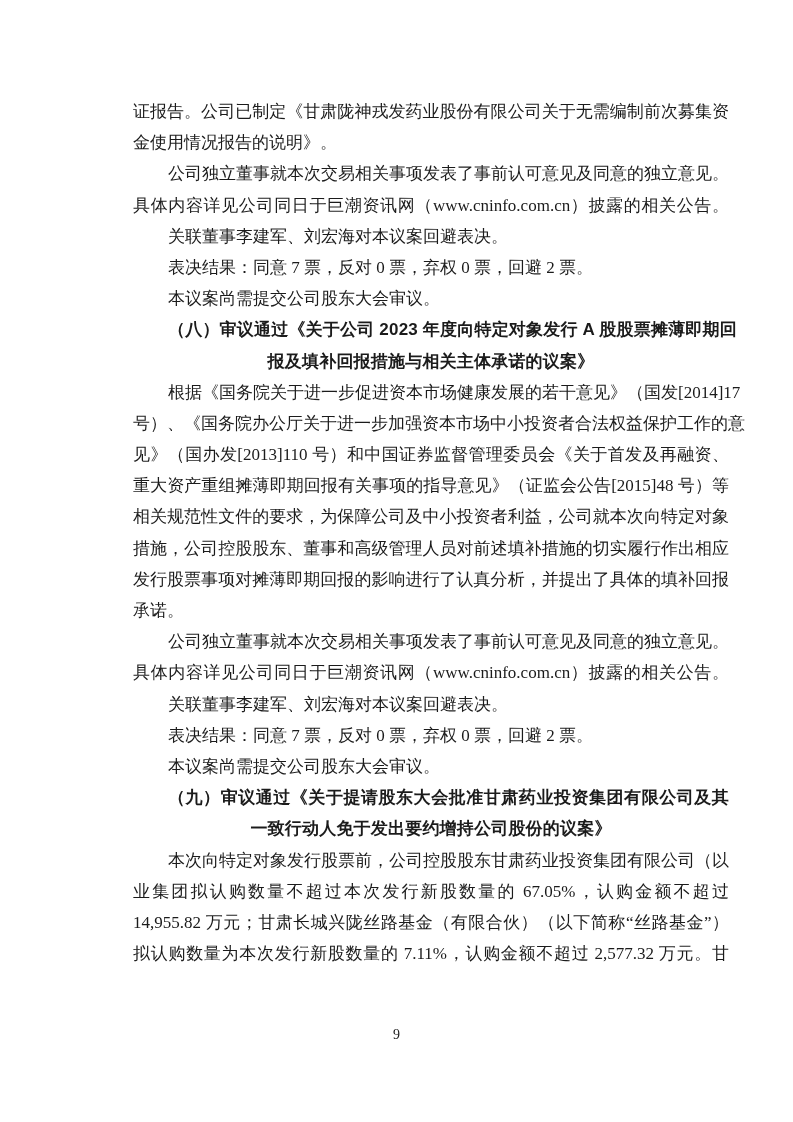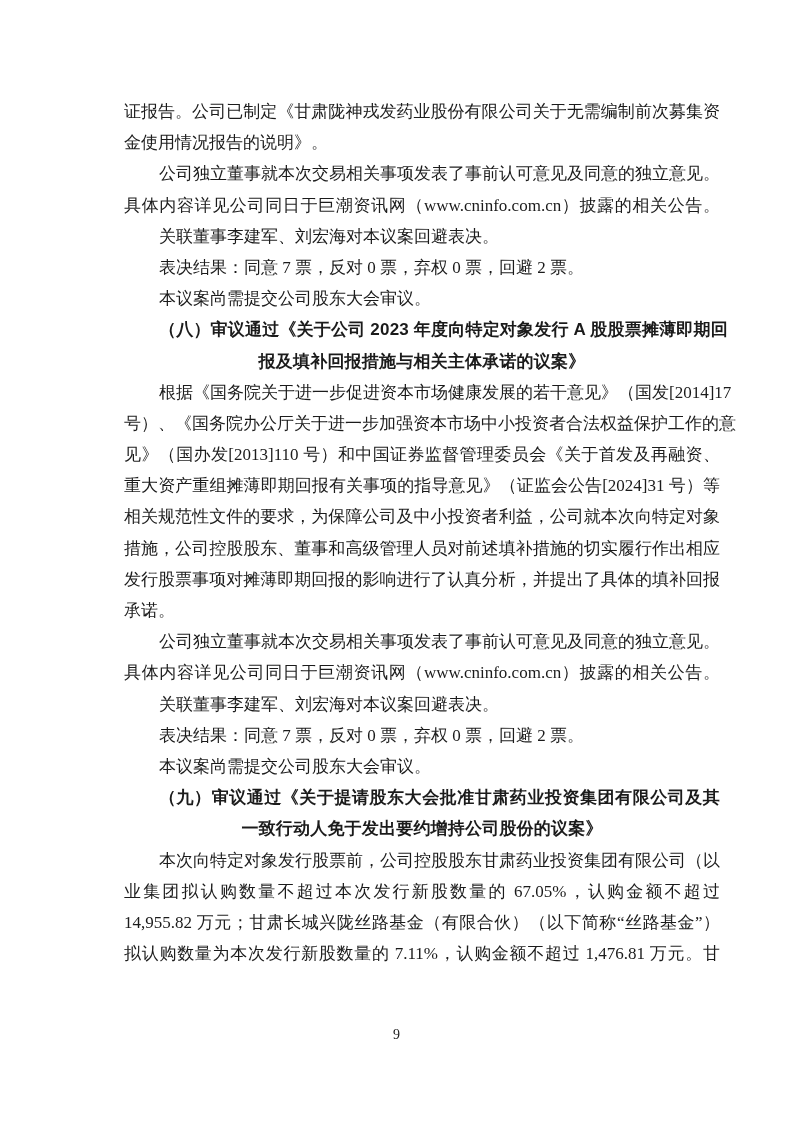--- a/index.html
+++ b/index.html
@@ -10,21 +10,21 @@
   .page {
     position: relative;
     width: 793px;
     height: 1122px;
     background: #ffffff;
     overflow: hidden;
     font-family: "Liberation Serif", "DejaVu Serif", serif;
   }
   .text-body {
     position: absolute;
-    left: 124px;
+    left: 133px;
     top: 96px;
     width: 596px;
     font-size: 17px;
     color: #1b1b1b;
   }
   .line {
     white-space: nowrap;
     height: 31.2px;
     line-height: 31.2px;
     text-align: left;
@@ -65,31 +65,31 @@
       <div class="line indent stretch">公司独立董事就本次交易相关事项发表了事前认可意见及同意的独立意见。</div>
       <div class="line stretch">具体内容详见公司同日于巨潮资讯网（www.cninfo.com.cn）披露的相关公告。</div>
       <div class="line indent">关联董事李建军、刘宏海对本议案回避表决。</div>
       <div class="line indent">表决结果：同意 7 票，反对 0 票，弃权 0 票，回避 2 票。</div>
       <div class="line indent">本议案尚需提交公司股东大会审议。</div>
       <div class="line bold indent stretch">（八）审议通过《关于公司 2023 年度向特定对象发行 A 股股票摊薄即期回</div>
       <div class="line bold">报及填补回报措施与相关主体承诺的议案》</div>
       <div class="line indent stretch">根据《国务院关于进一步促进资本市场健康发展的若干意见》（国发[2014]17</div>
       <div class="line stretch">号）、《国务院办公厅关于进一步加强资本市场中小投资者合法权益保护工作的意</div>
       <div class="line stretch">见》（国办发[2013]110 号）和中国证券监督管理委员会《关于首发及再融资、</div>
-      <div class="line stretch">重大资产重组摊薄即期回报有关事项的指导意见》（证监会公告[2024]31 号）等</div>
+      <div class="line stretch">重大资产重组摊薄即期回报有关事项的指导意见》（证监会公告[2015]48 号）等</div>
       <div class="line stretch">相关规范性文件的要求，为保障公司及中小投资者利益，公司就本次向特定对象</div>
       <div class="line stretch">措施，公司控股股东、董事和高级管理人员对前述填补措施的切实履行作出相应</div>
       <div class="line stretch">发行股票事项对摊薄即期回报的影响进行了认真分析，并提出了具体的填补回报</div>
       <div class="line">承诺。</div>
       <div class="line indent stretch">公司独立董事就本次交易相关事项发表了事前认可意见及同意的独立意见。</div>
       <div class="line stretch">具体内容详见公司同日于巨潮资讯网（www.cninfo.com.cn）披露的相关公告。</div>
       <div class="line indent">关联董事李建军、刘宏海对本议案回避表决。</div>
       <div class="line indent">表决结果：同意 7 票，反对 0 票，弃权 0 票，回避 2 票。</div>
       <div class="line indent">本议案尚需提交公司股东大会审议。</div>
       <div class="line bold indent stretch">（九）审议通过《关于提请股东大会批准甘肃药业投资集团有限公司及其</div>
       <div class="line bold">一致行动人免于发出要约增持公司股份的议案》</div>
       <div class="line indent stretch">本次向特定对象发行股票前，公司控股股东甘肃药业投资集团有限公司（以</div>
       <div class="line stretch">业集团拟认购数量不超过本次发行新股数量的 67.05%，认购金额不超过</div>
       <div class="line stretch">14,955.82 万元；甘肃长城兴陇丝路基金（有限合伙）（以下简称“丝路基金”）</div>
-      <div class="line stretch">拟认购数量为本次发行新股数量的 7.11%，认购金额不超过 1,476.81 万元。甘</div>
+      <div class="line stretch">拟认购数量为本次发行新股数量的 7.11%，认购金额不超过 2,577.32 万元。甘</div>
     </div>
   <div class="page-number">9</div>
 </div>
 
 </body></html>

